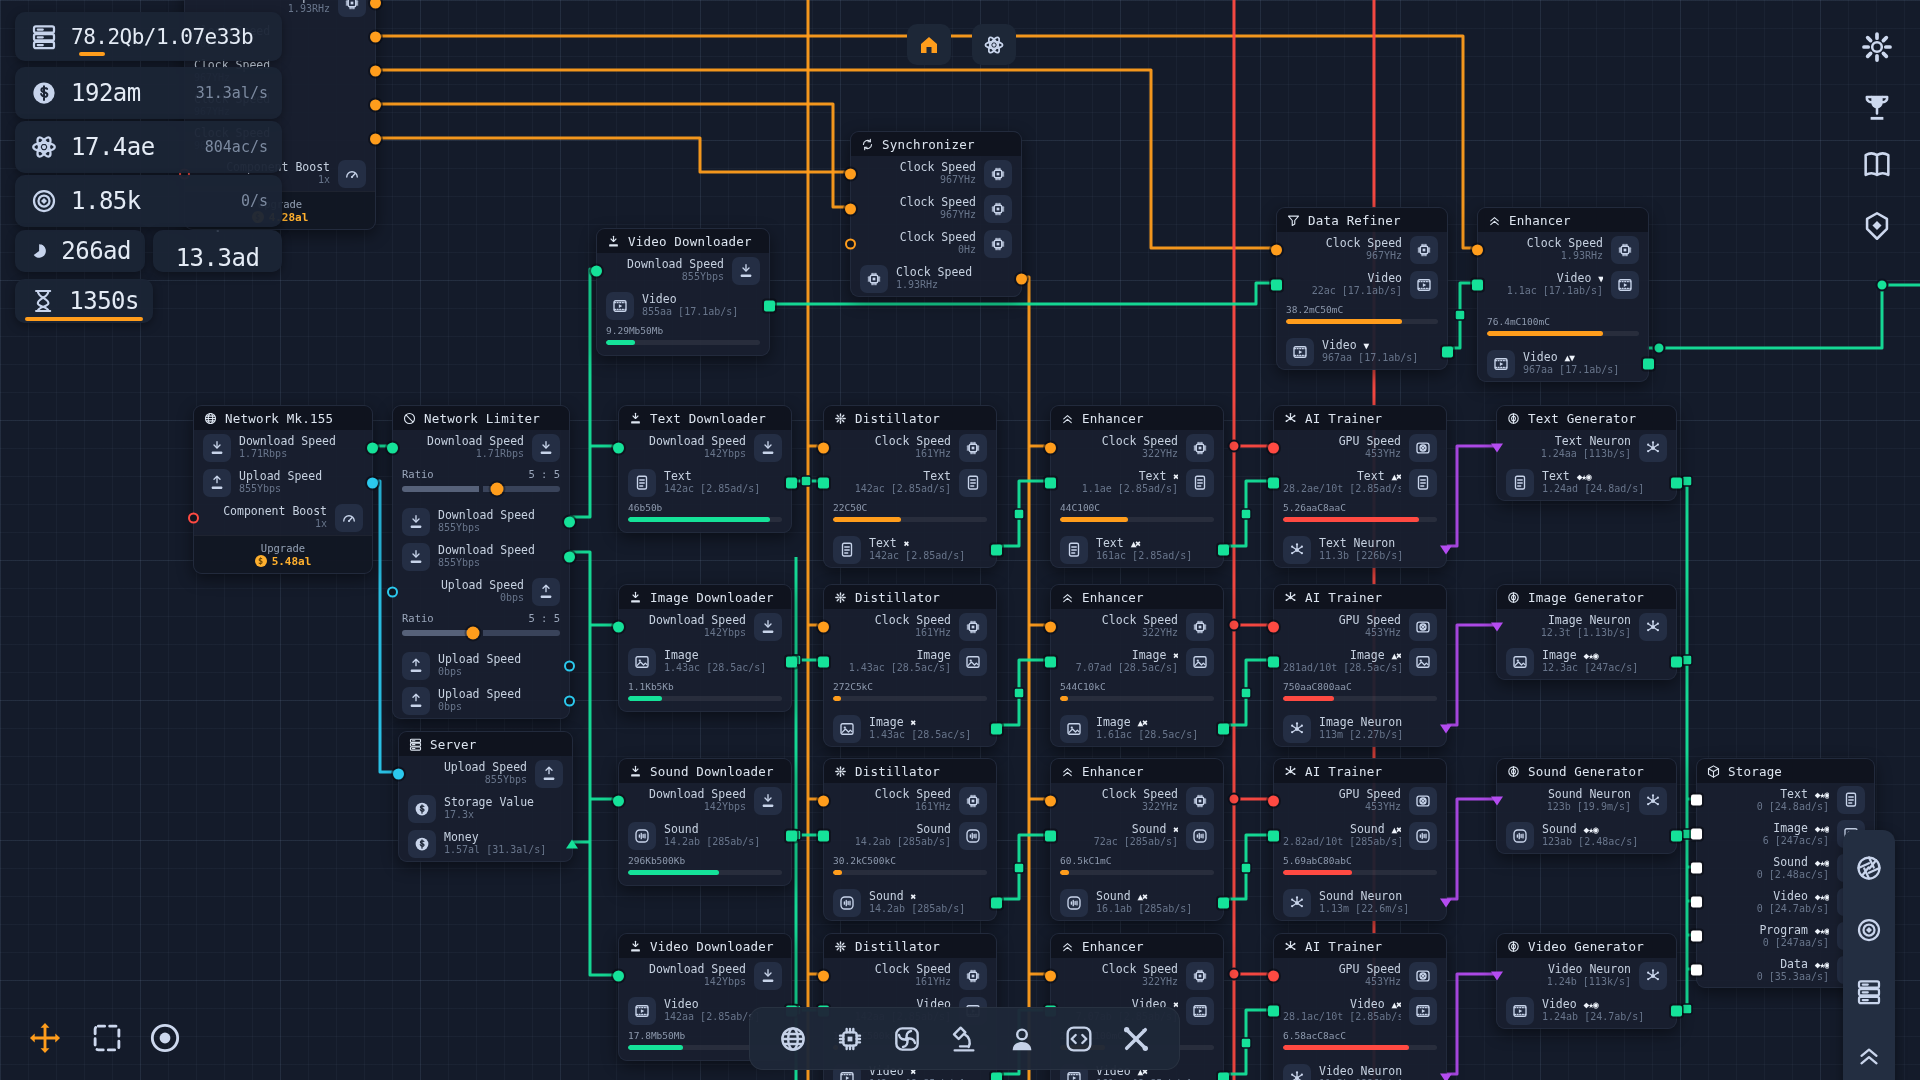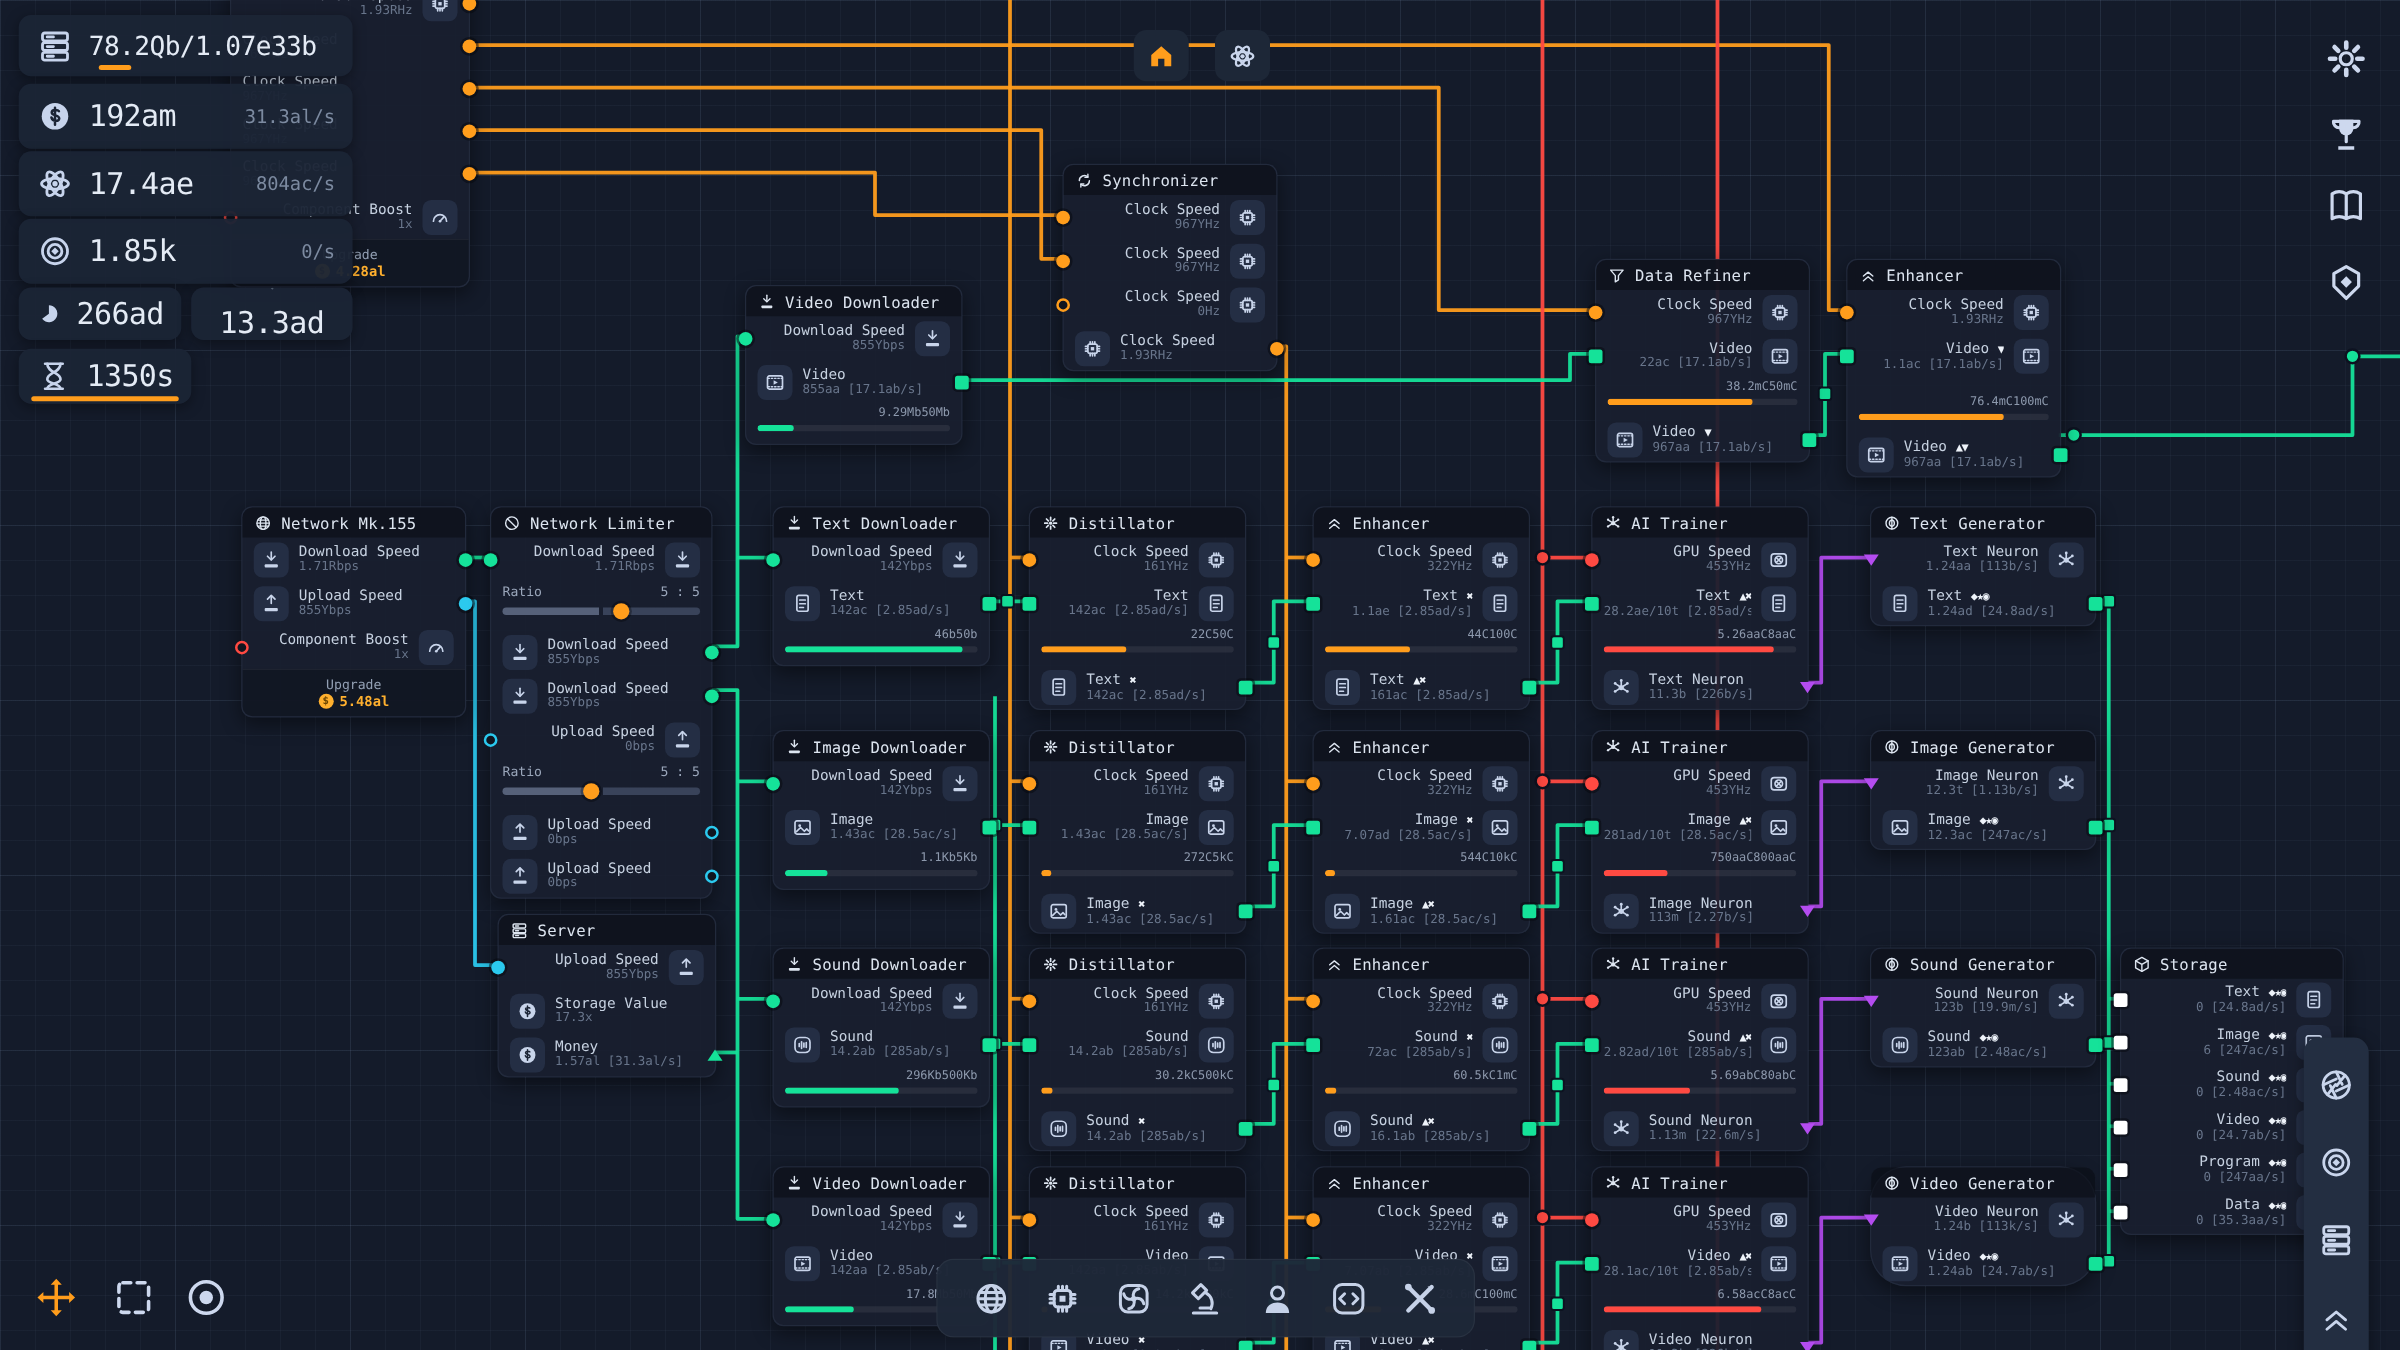--- a/index.html
+++ b/index.html
@@ -31,21 +31,21 @@
   .port{position:absolute;top:50%;transform:translateY(-50%);width:11px;height:11px;z-index:4;}
   .port.L{left:-6px}.port.R{right:-6px}
   .port.dot{border-radius:50%;}
   .port.ring{border-radius:50%;background:#10151f !important;border:2.5px solid;box-sizing:border-box;}
   .port.sq{border-radius:2px;}
   .port.td{width:0;height:0;background:none !important;border-left:6px solid transparent;
            border-right:6px solid transparent;border-top:9px solid;}
   .port.tu{width:0;height:0;background:none !important;border-left:6px solid transparent;
            border-right:6px solid transparent;border-bottom:9px solid;}
   .barrow{display:block;padding:2px 9px 0 9px;}
-  .barlabels{display:flex;justify-content:flex-end;font-size:9.5px;color:#8d99ad;line-height:12px;}
+  .barlabels{display:flex;justify-content:flex-start;font-size:9.5px;color:#8d99ad;line-height:12px;}
   .track{height:5px;border-radius:3px;background:rgba(255,255,255,.07);margin-top:3px;overflow:hidden;}
   .fill{height:100%;border-radius:3px;}
   .sliderrow{display:block;padding:3px 9px 0 9px;}
   .sliderline{display:flex;justify-content:space-between;font-size:10.5px;color:#9aa6ba;line-height:13px;}
   .strack{position:relative;height:6px;margin-top:5px;border-radius:3px;
           background:linear-gradient(90deg,#566179 0 49%,rgba(255,255,255,0) 49% 51%,#39435a 51% 100%);}
   .knob{position:absolute;top:50%;width:13px;height:13px;border-radius:50%;background:#ff9d1c;
         transform:translate(-50%,-50%);box-shadow:0 0 0 2px rgba(0,0,0,.3);}
   .upgrade{border-top:1px solid rgba(255,255,255,.06);background:rgba(8,12,19,.4);border-radius:0 0 8px 8px;
         text-align:center;display:flex;flex-direction:column;justify-content:center;gap:1px;}
@@ -1721,21 +1721,21 @@
             <circle cx="5.5" cy="7.6" r="1.5" fill="currentColor" stroke="none"></circle>
           </svg>
         </div>
         <div class="txt">
           <div class="lbl"><span>Video Neuron</span></div>
           <div class="val">11.3k [226k/s]</div>
         </div>
         <span class="port R td" style="border-top-color: rgb(180, 76, 240);"></span>
       </div>
     </div>
-    <div class="node" style="left: 1496px; top: 933px; width: 179px; border-radius: 29px;">
+    <div class="node" style="left: 1496px; top: 933px; width: 179px;">
       <div class="node-header">
         <svg width="15" height="15" viewBox="0 0 24 24" fill="none" stroke="currentColor" stroke-width="1.8" stroke-linecap="round" stroke-linejoin="round">
           <circle cx="12" cy="12" r="7.5"></circle>
           <path d="M12 4.5v15"></path>
           <path d="M12 8c-2 .4-3.2 2-3.2 4s1.2 3.6 3.2 4M12 8c2 .4 3.2 2 3.2 4s-1.2 3.6-3.2 4"></path>
         </svg>
         <span>Video Generator</span>
       </div>
       <div class="row ta" style="height: 35px;">
         <div class="txt">

